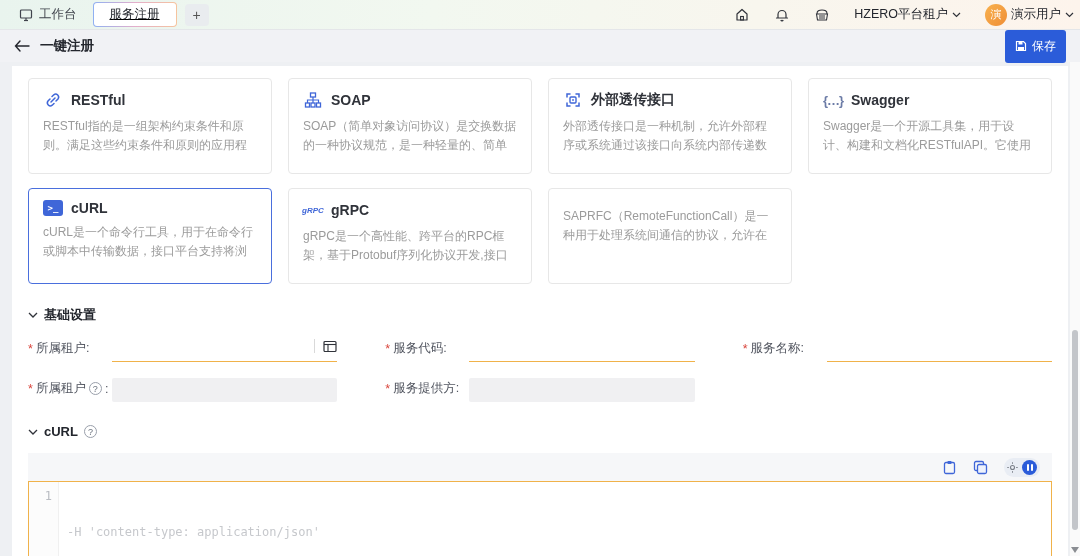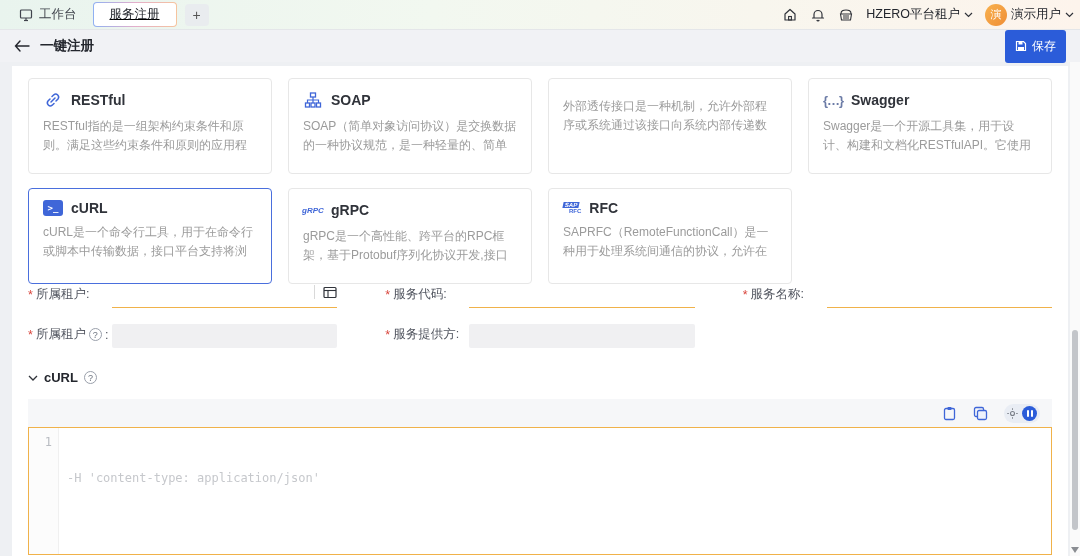--- a/index.html
+++ b/index.html
@@ -13,21 +13,21 @@
     border-bottom:1px solid #e4e6e9; }
   .tabs { display:flex; align-items:center; gap:8px; }
   .tab-plain { display:flex; align-items:center; gap:5px; font-size:12.5px; color:#40444d;
     padding:3px 8px; cursor:pointer; }
   .tab-active-w { background:linear-gradient(90deg,#8fb0f2,#e3aecb,#f6c49e); padding:1px;
     border-radius:4px;text-decoration:underline; }
   .tab-active { background:#fff; border-radius:3px; padding:3px 16px; font-size:12.5px;
     color:#23262d; }
   .tab-add { width:24px; height:22px; background:#e9ecef; border-radius:4px; display:flex;
     align-items:center; justify-content:center; font-size:14px; color:#555; cursor:pointer; }
-  .top-right { display:flex; align-items:center; gap:12px; }
+  .top-right { display:flex; align-items:center; gap:24px; }
   .ticon { width:16px; height:16px; display:flex; align-items:center; justify-content:center; }
   .tenant-sel,.user-sel { display:flex; align-items:center; gap:4px; font-size:12.5px;
     color:#23262d; cursor:pointer; }
   .avatar { width:22px; height:22px; border-radius:50%;
     background:linear-gradient(135deg,#f8b14e,#ef8e36); color:#fff; font-size:11px;
     display:flex; align-items:center; justify-content:center; }
 
   
   .subheader { height:32px; display:flex; align-items:center; justify-content:space-between;
     padding:0 14px; background:#f1f2f5; }
@@ -206,20 +206,30 @@
               <rect x="12.5" y="12" width="4" height="4" fill="none" stroke="#3f66d8" stroke-width="1.3"></rect>
               <path d="M9 6 V9 M3.5 12 V9 H14.5 V12 M9 9 V12" fill="none" stroke="#3f66d8" stroke-width="1.2"></path>
             </svg>
         </span>
         <span class="card-title">SOAP</span>
       </div>
       <div class="card-desc">SOAP（简单对象访问协议）是交换数据的一种协议规范，是一种轻量的、简单的、基于XML（标准通用标记语言下...</div>
     </div>
 
     <div class="card">
+      <div class="card-head">
+        <span class="cicon">
+          <svg width="18" height="18" viewBox="0 0 18 18">
+              <path d="M3 6 V3 H6 M12 3 H15 V6 M15 12 V15 H12 M6 15 H3 V12" fill="none" stroke="#3f66d8" stroke-width="1.5" stroke-linecap="round"></path>
+              <rect x="6" y="6" width="6" height="6" rx="1" fill="none" stroke="#3f66d8" stroke-width="1.4"></rect>
+              <rect x="8.2" y="8.2" width="1.6" height="1.6" fill="#3f66d8"></rect>
+            </svg>
+        </span>
+        <span class="card-title">外部透传接口</span>
+      </div>
       <div class="card-desc">外部透传接口是一种机制，允许外部程序或系统通过该接口向系统内部传递数据或请求，并获取相应的响应结果。外...</div>
     </div>
 
     <div class="card">
       <div class="card-head">
         <span class="cicon cicon-braces">{…}</span>
         <span class="card-title">Swagger</span>
       </div>
       <div class="card-desc">Swagger是一个开源工具集，用于设计、构建和文档化RESTfulAPI。它使用OpenAPI规范描述API的结构和操作，并...</div>
     </div>
@@ -234,31 +244,30 @@
 
     <div class="card">
       <div class="card-head">
         <span class="cicon cicon-grpc">gRPC</span>
         <span class="card-title">gRPC</span>
       </div>
       <div class="card-desc">gRPC是一个高性能、跨平台的RPC框架，基于Protobuf序列化协议开发,接口平台基于反射机制获取gRPC服务端的...</div>
     </div>
 
     <div class="card">
-      <div class="card-head">
-        <span class="cicon-sap">
-          <span class="s1">SAP</span>
-          <span class="s2">RFC</span>
-        </span>
-        <span class="card-title">RFC</span>
-      </div>
       <div class="card-desc">SAPRFC（RemoteFunctionCall）是一种用于处理系统间通信的协议，允许在不同的SAP系统之间以及SAP与外部...</div>
     </div>
   </div>
 
+  <div class="section-head">
+    <svg width="10" height="6" viewBox="0 0 10 6">
+        <path d="M1 1 L5 5 L9 1" fill="none" stroke="#30333a" stroke-width="1.3"></path>
+      </svg>
+    <span class="section-title">基础设置</span>
+  </div>
 
   <div class="form-grid">
     <div class="field">
       <span class="flabel">
           <span class="req">*</span>
           <span>所属租户:</span>
         </span>
       <div class="fctrl">
         <input class="ul-input" style="">
         <span class="lov-wrap">

